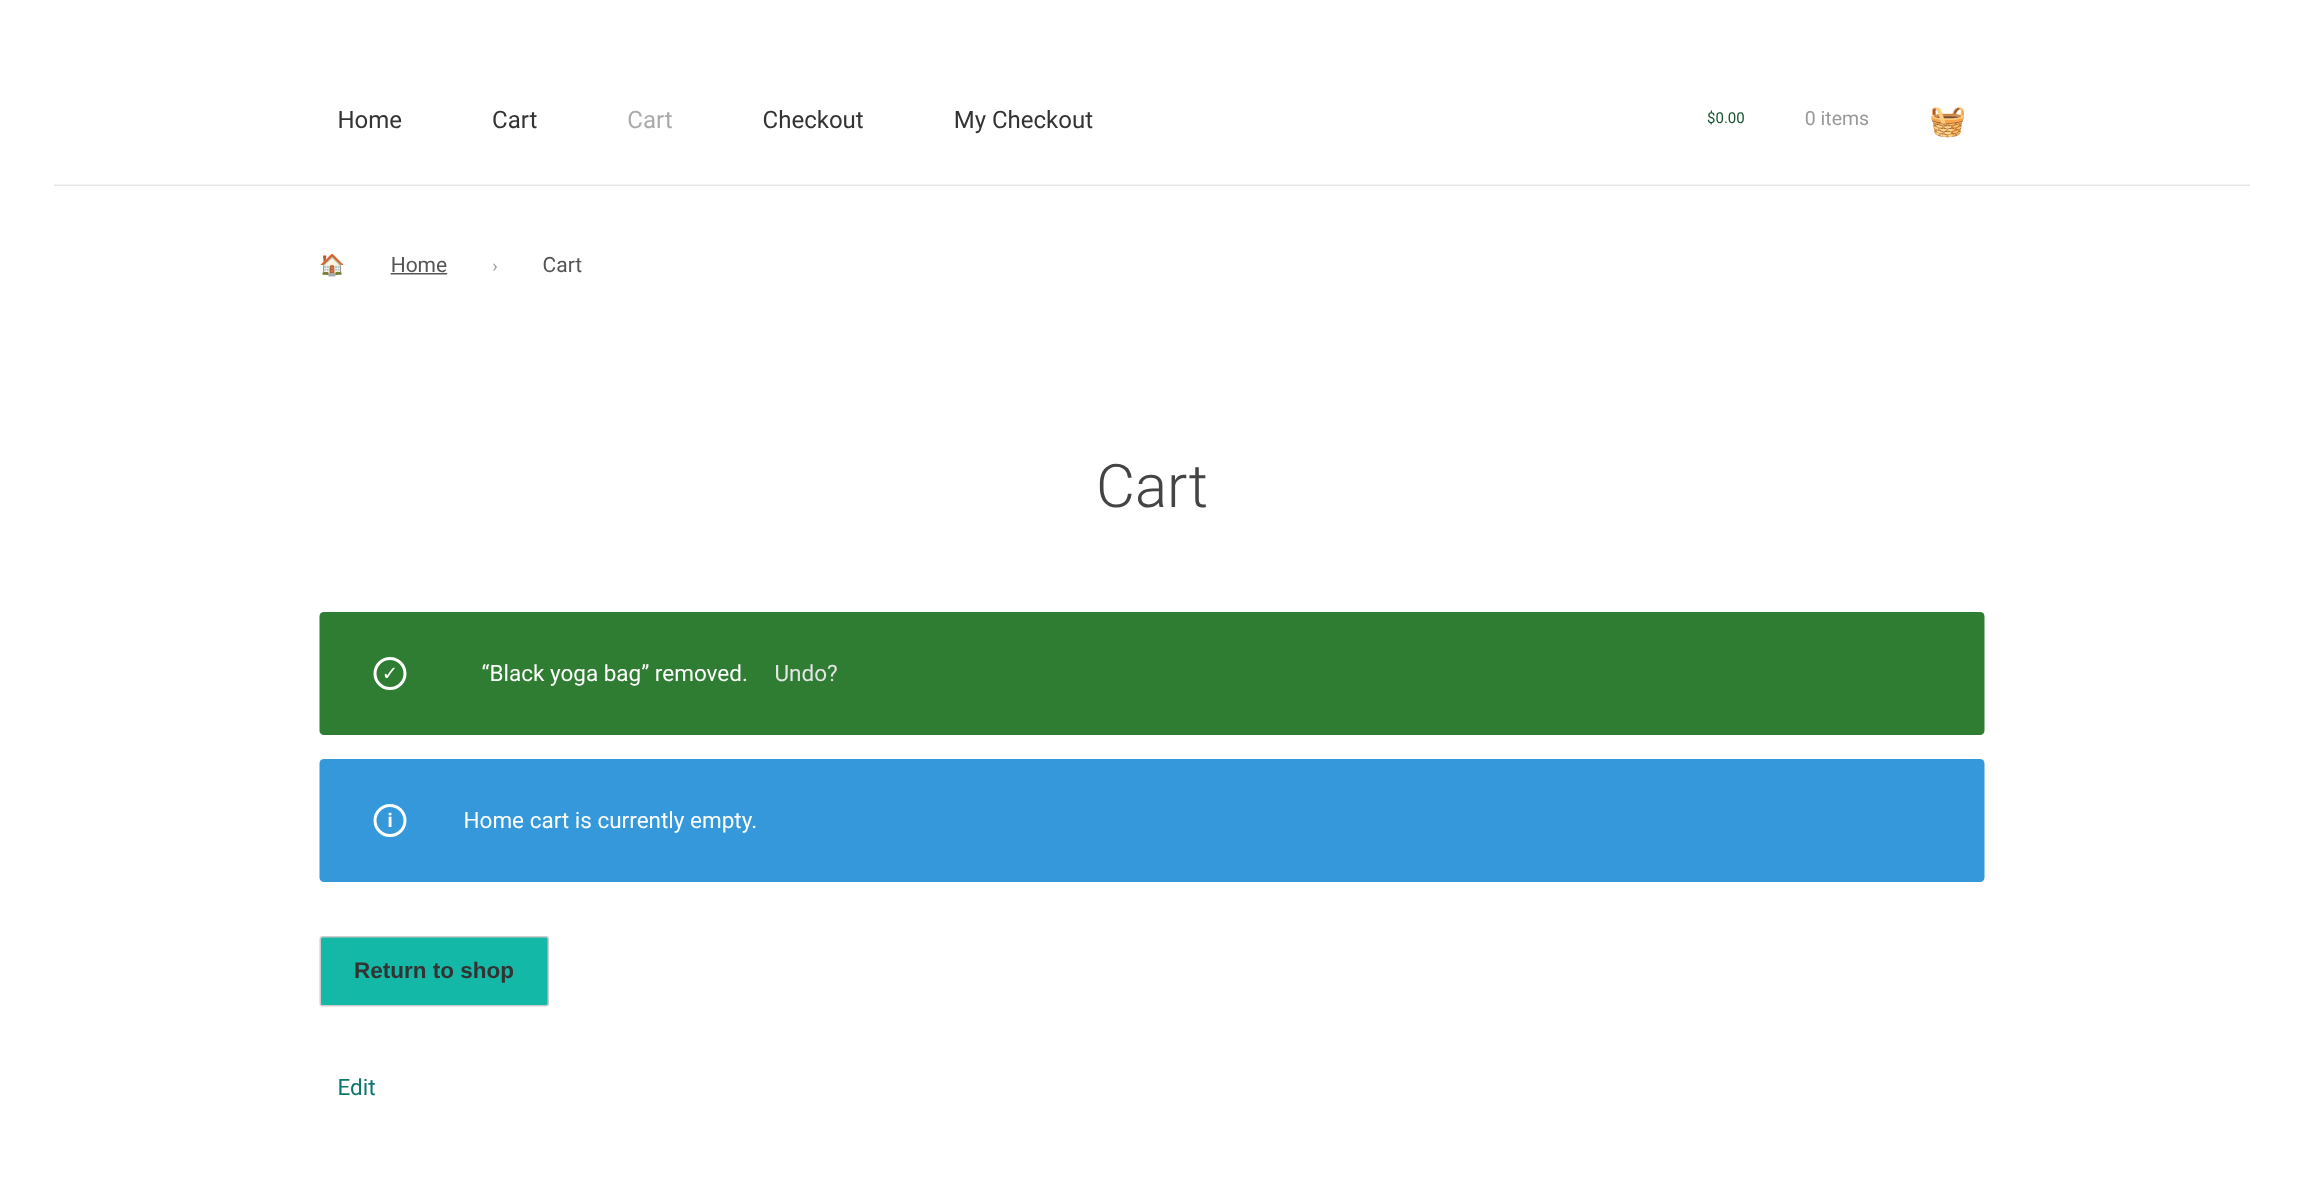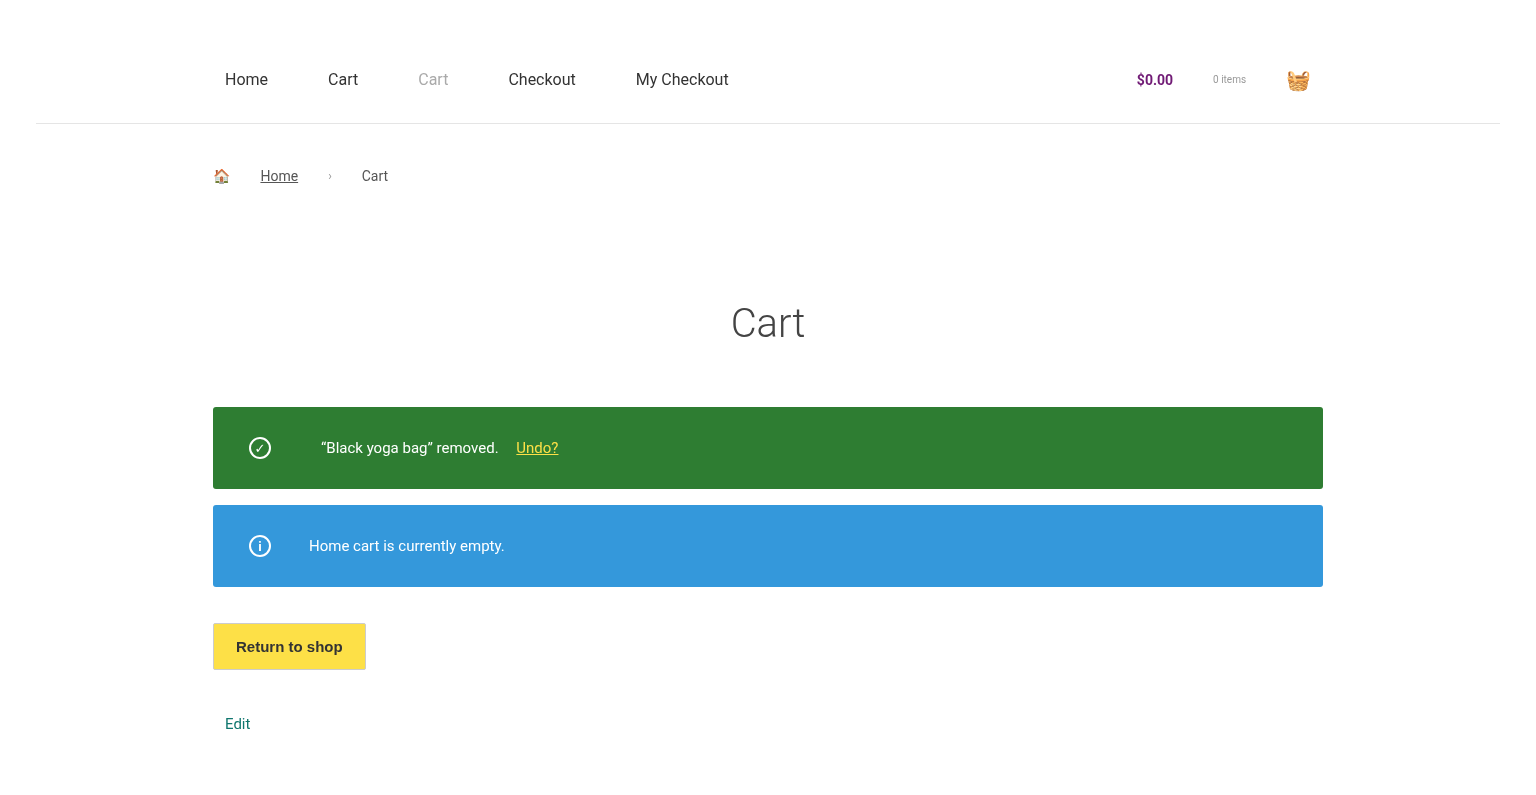--- a/index.html
+++ b/index.html
@@ -42,27 +42,26 @@
       color: #aaa;
     }
 
     .cart-info {
       display: flex;
       align-items: center;
       gap: 16px;
     }
 
     .cart-price {
-      font-size: 14px;
-      color: #701a75;
-      font-weight: bold;
+      font-size: 10px;
+      color: #14532d;
     }
 
     .cart-count {
-      font-size: 10px;
+      font-size: 13px;
       color: #999;
     }
 
     .basket-icon {
       font-size: 20px;
       color: #555;
       cursor: pointer;
     }
 
     
@@ -153,29 +152,28 @@
       border: 2px solid #fff;
       display: flex;
       align-items: center;
       justify-content: center;
       flex-shrink: 0;
       font-size: 13px;
       font-weight: bold;
     }
 
     .undo-link {
-      color: #fde047;
-      text-decoration: underline;
+      color: #e5e5e5;
       cursor: pointer;
       margin-left: 2px;
     }
 
     
     .return-btn {
-      background-color: #fde047;
+      background-color: #14b8a6;
       color: #333;
       border: 1px solid #ccc;
       padding: 14px 22px;
       font-size: 15px;
       font-weight: 600;
       cursor: pointer;
       border-radius: 2px;
       margin-bottom: 32px;
     }
 

